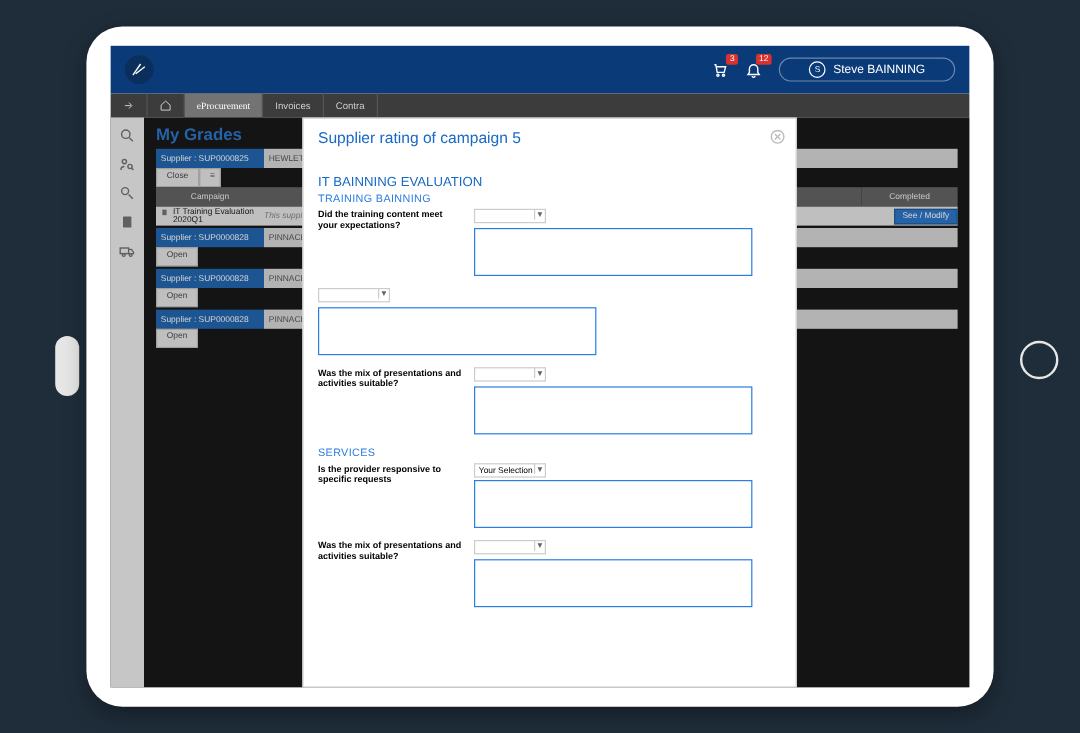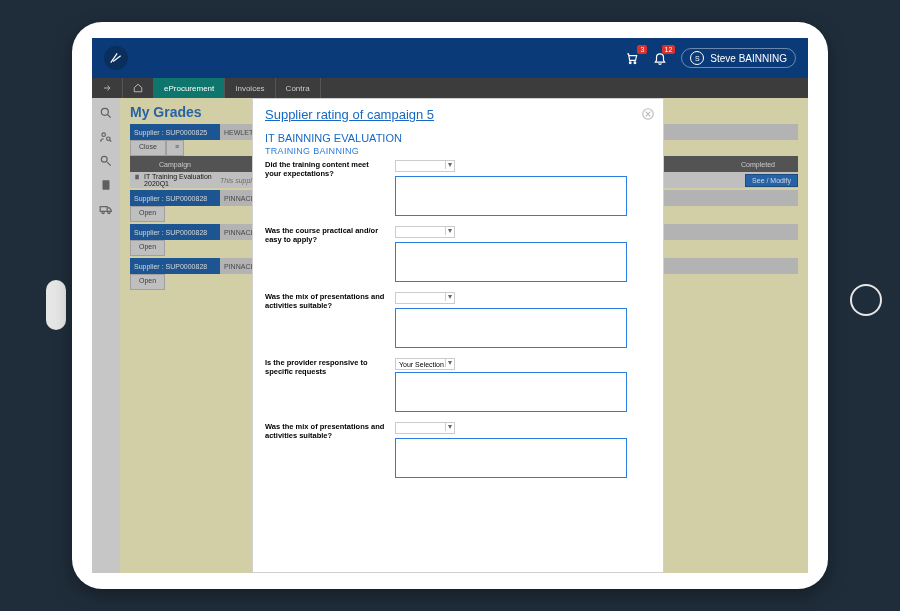--- a/index.html
+++ b/index.html
@@ -60,46 +60,46 @@
   .badge {
     position: absolute; top: -6px; right: -8px;
     background: #d9322e; color: #fff;
     font-size: 7px; padding: 1px 3px; border-radius: 2px;
     line-height: 1;
   }
   .user-chip {
     display: flex; align-items: center; gap: 6px;
     border: 1px solid rgba(255,255,255,.4);
     border-radius: 12px;
-    padding: 2px 8px;
+    padding: 2px 24px;
   }
   .avatar-circ {
     width: 14px; height: 14px; border-radius: 50%;
     border: 1px solid #fff;
     display: flex; align-items: center; justify-content: center;
     font-size: 7px;
   }
 
   
   .navbar {
     height: 20px;
     background: #3c3c3c;
     color: #ccc;
     font-size: 8px;
     display: flex;
     align-items: center;
   }
   .nav-cell { padding: 0 10px; border-right: 1px solid #555; height: 100%; display: flex; align-items: center; }
   .nav-cell svg { width: 10px; height: 10px; }
-  .nav-cell.active { background: #0f766e; color: #fff; }
+  .nav-cell.active { background: #737373; color: #fff; font-family: Liberation Serif, serif; }
 
   .content-wrap {
     position: relative;
     height: calc(100% - 60px);
-    background: #fef9c3;
+    background: #000000;
     display: flex;
   }
 
   .rail {
     width: 28px;
     background: #eee;
     display: flex; flex-direction: column; align-items: center;
     gap: 10px;
     padding-top: 8px;
   }
@@ -157,21 +157,21 @@
     left: 160px; top: 0;
     width: 412px;
     bottom: 0;
     background: #fff;
     border: 1px solid #d0d0d0;
     padding: 8px 12px;
     overflow: hidden;
     font-size: 8px;
   }
   .modal::-webkit-scrollbar { width: 6px; }
-  .modal-title { color: #1769c4; font-size: 13px; font-weight: 500; margin-bottom: 10px; text-decoration: underline; }
+  .modal-title { color: #1769c4; font-size: 13px; font-weight: 500; margin-bottom: 24px; }
   .modal-close {
     position: absolute; right: 8px; top: 8px;
     width: 14px; height: 14px; color: #bbb;
   }
   .modal-close svg { width: 100%; height: 100%; }
   .modal-sub { font-weight: bold; margin-bottom: 4px; font-size: 8px; }
   .modal-h2 { color: #1769c4; font-size: 11px; margin-bottom: 2px; }
   .modal-h3 { color: #2a7de1; font-size: 9px; margin-bottom: 4px; letter-spacing: .3px; }
 
   .q-row { display: flex; gap: 10px; margin-bottom: 2px; }
@@ -351,35 +351,35 @@
         <div class="q-row">
           <div class="q-label">Did the training content meet your expectations?</div>
           <div class="q-right">
             <div class="sel"></div>
             <div class="ta"></div>
           </div>
         </div>
 
 
         <div class="q-row">
-          <div class="q-label">Was the course practical and/or easy to apply?</div>
           <div class="q-right">
             <div class="sel"></div>
             <div class="ta"></div>
           </div>
         </div>
 
         <div class="q-row">
           <div class="q-label">Was the mix of presentations and activities suitable?</div>
           <div class="q-right">
             <div class="sel"></div>
             <div class="ta"></div>
           </div>
         </div>
 
+        <div class="modal-h3">SERVICES</div>
         <div class="q-row">
           <div class="q-label">Is the provider responsive to specific requests</div>
           <div class="q-right">
             <div class="sel">Your Selection</div>
             <div class="ta"></div>
           </div>
         </div>
 
         <div class="q-row">
           <div class="q-label">Was the mix of presentations and activities suitable?</div>

